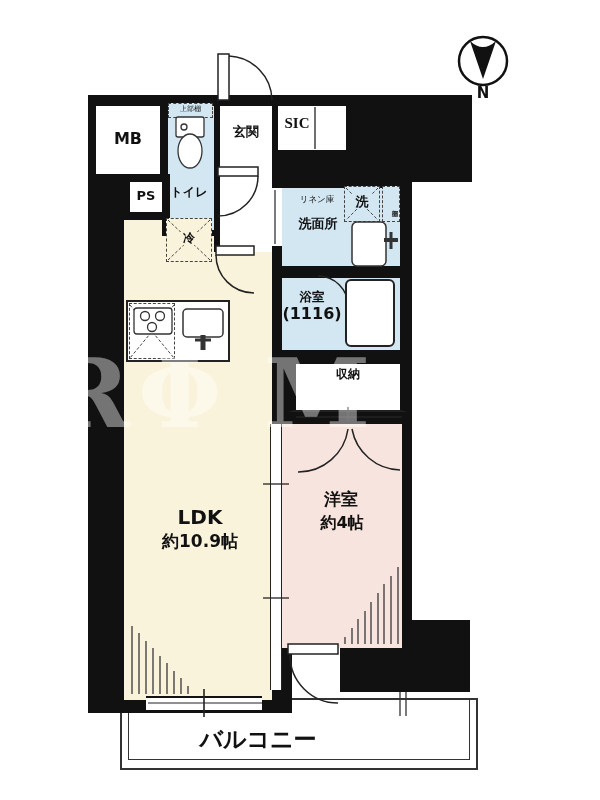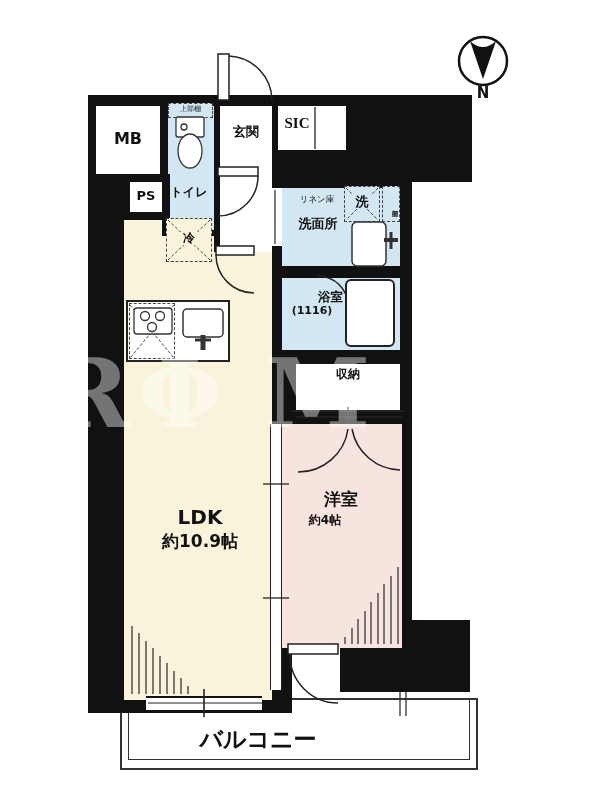--- a/index.html
+++ b/index.html
@@ -192,24 +192,24 @@
   <div class="lbl" style="left:96px;top:130px;width:64px;font-size:16px;">MB</div>
   <div class="lbl" style="left:130px;top:189px;width:32px;font-size:13px;">PS</div>
   <div class="lbl" style="left:168px;top:106px;width:45px;font-size:7px;font-weight:500;">上部棚</div>
   <div class="lbl" style="left:164px;top:186px;width:50px;font-size:12px;">トイレ</div>
   <div class="lbl" style="left:218px;top:125px;width:56px;font-size:13px;">玄関</div>
   <div class="lbl" style="left:278px;top:115px;width:38px;font-size:15px;font-family:Liberation Serif, serif;">SIC</div>
   <div class="lbl" style="left:292px;top:195px;width:50px;font-size:8.5px;font-weight:500;">リネン庫</div>
   <div class="lbl" style="left:348px;top:195px;width:28px;font-size:13px;background:var(--c-wet,#D2E7F2);">洗</div>
   <div class="lbl" style="left:384px;top:190px;width:14px;font-size:6.5px;font-weight:500;writing-mode:vertical-rl;white-space:normal;height:30px;">上部棚</div>
   <div class="lbl" style="left:282px;top:217px;width:72px;font-size:13px;">洗面所</div>
-  <div class="lbl" style="left:281px;top:290px;width:62px;font-size:12.5px;text-align:right;">浴室</div>
-  <div class="lbl" style="left:281px;top:305px;width:62px;font-size:11px;">(1116)</div>
+  <div class="lbl" style="left:281px;top:290px;width:62px;font-size:12.5px;">浴室</div>
+  <div class="lbl" style="left:281px;top:305px;width:62px;font-size:16px;">(1116)</div>
   <div class="lbl" style="left:296px;top:368px;width:104px;font-size:12px;">収納</div>
   <div class="lbl" style="left:178px;top:232px;width:22px;font-size:12px;background:var(--c-ldk,#FAF3DB);">冷</div>
   <div class="lbl" style="left:130px;top:506px;width:140px;font-size:20px;">LDK</div>
   <div class="lbl" style="left:130px;top:532px;width:140px;font-size:17px;">約10.9帖</div>
   <div class="lbl" style="left:292px;top:490px;width:98px;font-size:17px;">洋室</div>
-  <div class="lbl" style="left:276px;top:514px;width:98px;font-size:12px;">約4帖</div>
+  <div class="lbl" style="left:293px;top:514px;width:98px;font-size:16px;">約4帖</div>
   <div class="lbl" style="left:178px;top:727px;width:160px;font-size:23px;">バルコニー</div>
   <div class="lbl" style="left:468px;top:85px;width:30px;font-size:15px;font-weight:700;">N</div>
 
 </div>
 
 </body></html>

